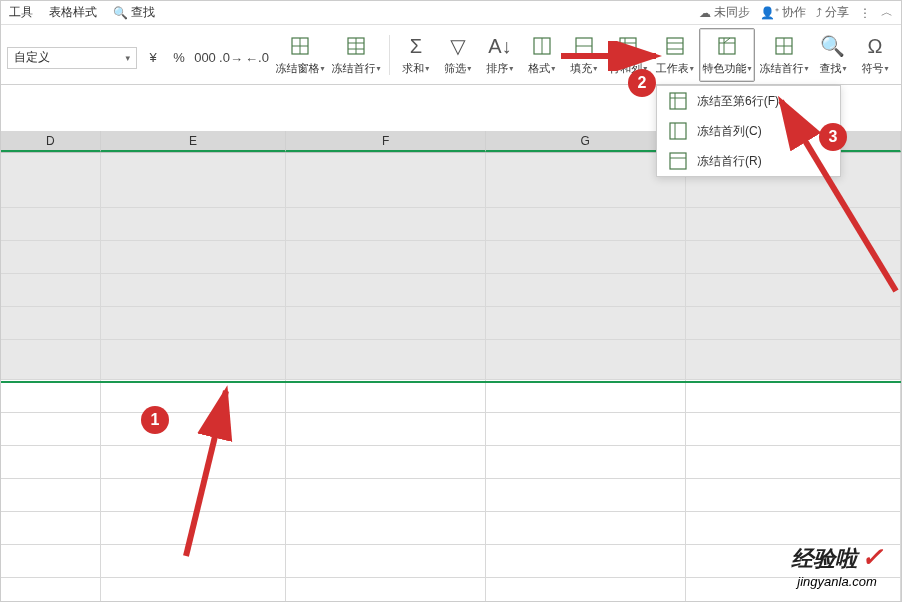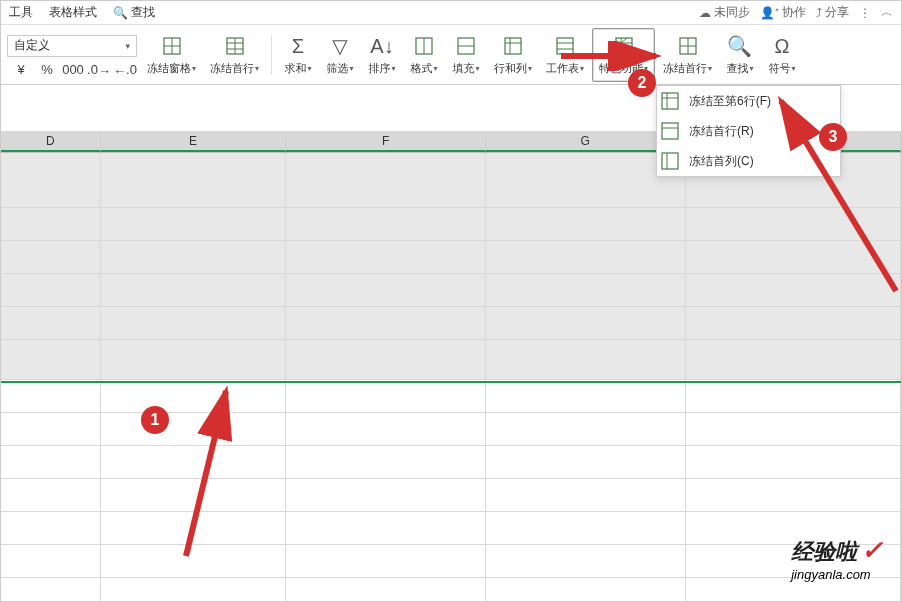--- a/index.html
+++ b/index.html
@@ -6,54 +6,54 @@
     body { font-family: "Microsoft YaHei", sans-serif; font-size: 12px; color: #333; background: #fff; width: 902px; height: 602px; overflow: hidden; position: relative; border: 1px solid #ccc; }
     
     
     .topbar { height: 24px; display: flex; align-items: center; padding: 0 8px; background: #fff; border-bottom: 1px solid #e0e0e0; }
     .topbar-left { display: flex; align-items: flex-end; gap: 16px; }
     .topbar-right { margin-left: auto; display: flex; align-items: center; gap: 10px; color: #666; }
     .topbar-item { cursor: pointer; display: flex; align-items: center; gap: 3px; }
     
     
     .ribbon { height: 60px; background: #fff; border-bottom: 1px solid #d0d0d0; display: flex; align-items: center; padding: 4px 6px; gap: 2px; }
-    .ribbon-group { display: flex; flex-direction: column; align-items: flex-start; gap: 2px; margin-top: 6px; }
+    .ribbon-group { display: flex; flex-direction: row; align-items: flex-end; gap: 2px; margin-top: 6px; }
     .combo { width: 130px; height: 22px; border: 1px solid #ccc; display: flex; align-items: center; padding: 0 6px; background: #fff; font-size: 12px; }
     .combo-arrow { margin-left: auto; font-size: 9px; color: #666; }
     .icon-row { display: flex; gap: 6px; align-items: center; padding: 2px 4px; }
     .small-icon { width: 20px; height: 18px; display: flex; align-items: center; justify-content: center; color: #444; cursor: pointer; font-size: 13px; }
     .ribbon-btn { display: flex; flex-direction: column; align-items: center; justify-content: center; padding: 4px 6px; gap: 2px; cursor: pointer; border-radius: 2px; min-width: 40px; height: 54px; }
     .ribbon-btn-icon { width: 26px; height: 26px; display: flex; align-items: center; justify-content: center; font-size: 20px; color: #555; }
     .ribbon-btn-label { font-size: 11px; color: #333; white-space: nowrap; display: flex; align-items: center; gap: 1px; }
     .ribbon-btn.active { background: #fff; border: 1px solid #999; box-shadow: inset 0 0 0 1px #ddd; }
     .divider { width: 1px; height: 40px; background: #e0e0e0; margin: 0 4px; }
     .dropdown-arrow { font-size: 8px; color: #666; }
     
     
     .dropdown-menu { position: absolute; top: 84px; left: 655px; width: 185px; background: #fff; border: 1px solid #ccc; box-shadow: 0 2px 8px rgba(0,0,0,0.15); z-index: 100; }
-    .menu-item { display: flex; align-items: center; gap: 10px; padding: 6px 4px; cursor: pointer; font-size: 12px; }
+    .menu-item { display: flex; align-items: center; gap: 10px; padding: 6px 12px; cursor: pointer; font-size: 12px; }
     .menu-icon { width: 18px; height: 18px; display: flex; align-items: center; justify-content: center; }
     
     
     .sheet { position: absolute; top: 130px; left: 0; right: 0; bottom: 0; }
     .col-headers { display: flex; height: 22px; background: #f5f5f5; border-bottom: 1px solid #c0c0c0; }
     .col-header { border-right: 1px solid #d0d0d0; display: flex; align-items: center; justify-content: center; font-size: 12px; color: #333; background: #f5f5f5; }
     .col-header.selected { background: #d8d8d8; border-bottom: 2px solid #1a9850; }
     .grid-body { position: relative; }
     .grid-row { display: flex; height: 33px; }
     .grid-cell { border-right: 1px solid #d8d8d8; border-bottom: 1px solid #d8d8d8; }
     .grid-row.selected .grid-cell { background: #e8e8e8; }
     .freeze-line { position: absolute; left: 0; right: 0; height: 2px; background: #1a9850; top: 228px; }
     
     
     .anno-circle { position: absolute; width: 28px; height: 28px; border-radius: 50%; background: #d32f2f; color: #fff; display: flex; align-items: center; justify-content: center; font-weight: bold; font-size: 16px; z-index: 200; }
     .anno-arrow { position: absolute; z-index: 150; }
     
     
-    .watermark { position: absolute; bottom: 19px; right: 18px; text-align: left; z-index: 50; }
+    .watermark { position: absolute; bottom: 12px; right: 18px; text-align: center; z-index: 50; }
     .watermark-main { font-size: 22px; font-weight: bold; font-style: italic; color: #222; text-shadow: 1px 1px 0 #fff; }
     .watermark-check { color: #d32f2f; font-size: 26px; margin-left: 4px; }
     .watermark-sub { font-size: 13px; color: #000000; font-style: italic; text-shadow: 1px 1px 0 #fff; }
     
     
     svg.grid-ico { width: 18px; height: 18px; }
     svg.grid-ico rect { fill: none; stroke: #4a7a4a; stroke-width: 1.2; }
     svg.grid-ico line { stroke: #4a7a4a; stroke-width: 1; }
   </style>
 </head>
@@ -253,33 +253,33 @@
           <line x1="1" y1="6" x2="17" y2="6"></line>
           <line x1="6" y1="1" x2="6" y2="17"></line>
         </svg>
     </span>
     <span>冻结至第6行(F)</span>
   </div>
   <div class="menu-item">
     <span class="menu-icon">
       <svg class="grid-ico" viewBox="0 0 18 18">
           <rect x="1" y="1" width="16" height="16"></rect>
-          <line x1="1" y1="6" x2="17" y2="6"></line>
-        </svg>
-    </span>
-    <span>冻结首行(R)</span>
+          <line x1="6" y1="1" x2="6" y2="17"></line>
+        </svg>
+    </span>
+    <span>冻结首列(C)</span>
   </div>
   <div class="menu-item">
     <span class="menu-icon">
       <svg class="grid-ico" viewBox="0 0 18 18">
           <rect x="1" y="1" width="16" height="16"></rect>
-          <line x1="6" y1="1" x2="6" y2="17"></line>
-        </svg>
-    </span>
-    <span>冻结首列(C)</span>
+          <line x1="1" y1="6" x2="17" y2="6"></line>
+        </svg>
+    </span>
+    <span>冻结首行(R)</span>
   </div>
 </div>
 
 <div class="sheet">
   <div class="col-headers">
     <div class="col-header selected" style="width:100px">D</div>
     <div class="col-header selected" style="width:186px">E</div>
     <div class="col-header selected" style="width:200px">F</div>
     <div class="col-header selected" style="width:200px">G</div>
     <div class="col-header selected" style="width:216px">H</div>

